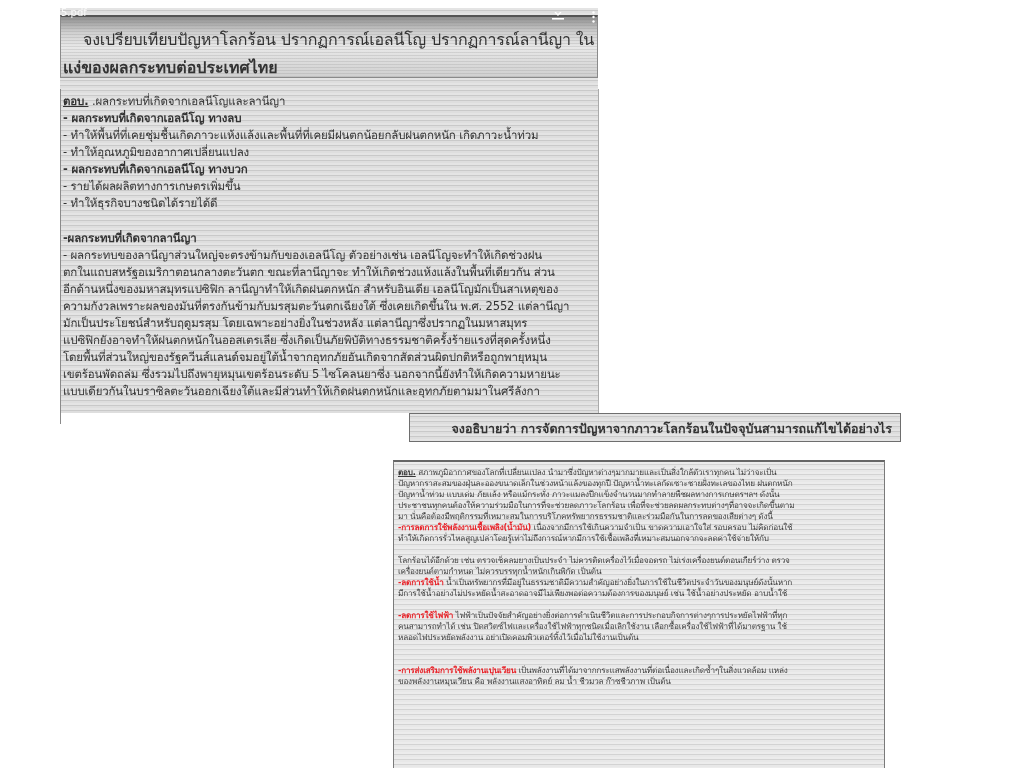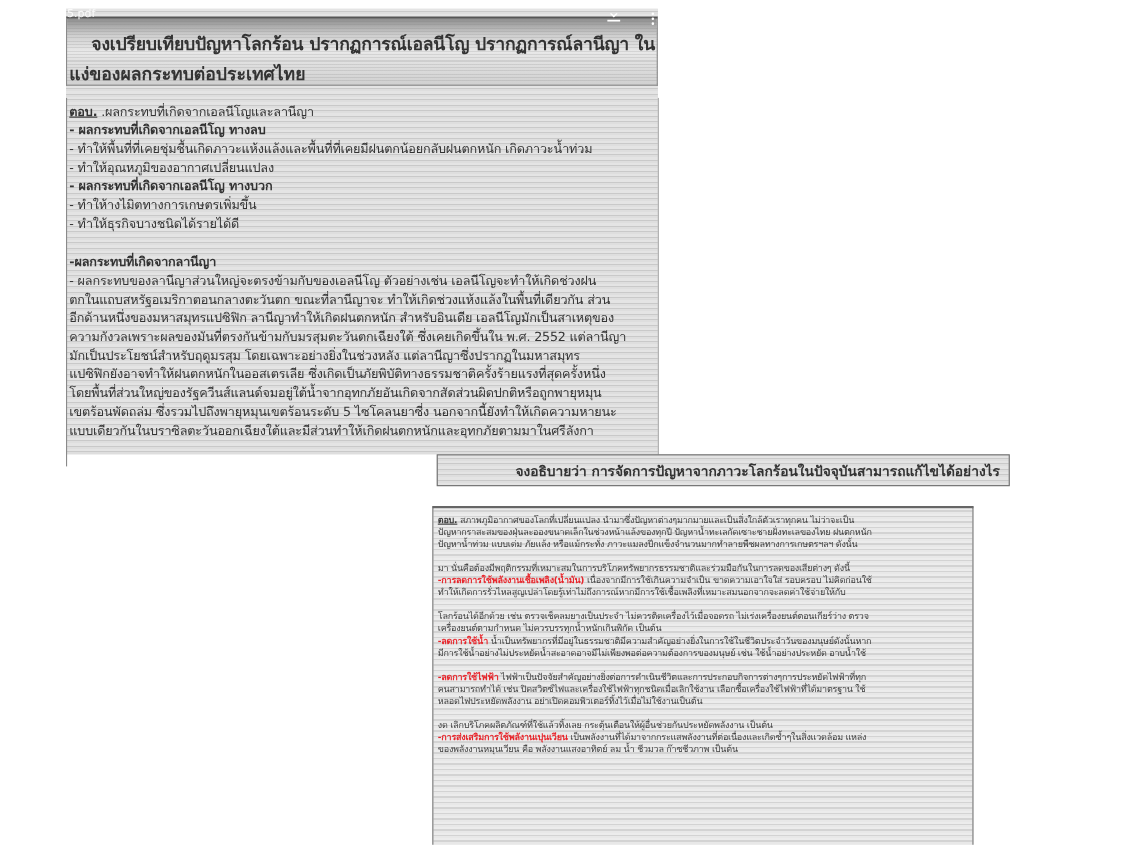--- a/index.html
+++ b/index.html
@@ -36,21 +36,21 @@
   #panel1 .title-box {
     position:absolute; left:0; top:7px; width:536px; height:60px;
     border:1px solid #8a8a8a; border-top:2px solid #555;
     background-image: linear-gradient(180deg,#8e8e8e 0%, #cfcfcf 25%, #e8e8e8 50%, #d0d0d0 100%);
   }
   #panel1 .title-box .stripe-overlay {
     position:absolute; inset:0;
     background-image: repeating-linear-gradient(180deg, rgba(255,255,255,0.0) 0px, rgba(255,255,255,0.0) 2px, rgba(120,120,120,0.18) 2px, rgba(120,120,120,0.18) 3px);
   }
   #panel1 .title-line1 {
-    position:absolute; left:22px; top:10px; font-size:16px; font-weight:bold; color:#333;
+    position:absolute; left:22px; top:10px; font-size:16px; font-weight:normal; color:#333;
     white-space:nowrap; letter-spacing:-0.2px;
   }
   #panel1 .title-line2 {
     position:absolute; left:2px; top:38px; font-size:16px; font-weight:bold; color:#333;
     white-space:nowrap;
   }
   #panel1 .body-box {
     position:absolute; left:0; top:70px; width:537px; height:335px;
     border-left:1px solid #8a8a8a; border-right:1px solid #aaa;margin-top:11px;
   }
@@ -59,23 +59,22 @@
     letter-spacing:-0.15px;
   }
   .p1-line.bold { font-weight:bold; }
   .p1-line .ans { text-decoration:underline; font-weight:bold; }
 
   
   #panel2 {
     position:absolute; left:393px; top:413px; width:492px; height:355px;
   }
   #panel2 .title-box {
-    position:absolute; left:4px; top:0; width:490px; height:27px;
+    position:absolute; left:16px; top:0; width:490px; height:27px;
     border:1px solid #6e6e6e;
-    padding-left:29px;
   }
   #panel2 .title-text {
     position:absolute; right:8px; top:5px; font-size:12.5px; font-weight:bold; color:#333; white-space:nowrap;
   }
   #panel2 .body-box {
     position:absolute; left:0; top:47px; width:490px; height:320px;
     border:1px solid #7a7a7a; border-top:2px solid #666;
   }
   .p2-line {
     position:absolute; left:4px; font-size:8.2px; line-height:11.2px; white-space:nowrap; color:#3a3a3a;
@@ -103,21 +102,21 @@
     <circle cx="1.5" cy="6" r="1.2" fill="#fff"></circle>
     <circle cx="1.5" cy="10.5" r="1.2" fill="#fff"></circle>
   </svg>
 
   <div class="body-box">
     <div class="p1-line" style="top:4px"><span class="ans">ตอบ.</span><span> .ผลกระทบที่เกิดจากเอลนีโญและลานีญา</span></div>
     <div class="p1-line bold" style="top:21px">- ผลกระทบที่เกิดจากเอลนีโญ ทางลบ</div>
     <div class="p1-line" style="top:38px">- ทำให้พื้นที่ที่เคยชุ่มชื้นเกิดภาวะแห้งแล้งและพื้นที่ที่เคยมีฝนตกน้อยกลับฝนตกหนัก เกิดภาวะน้ำท่วม</div>
     <div class="p1-line" style="top:55px">- ทำให้อุณหภูมิของอากาศเปลี่ยนแปลง</div>
     <div class="p1-line bold" style="top:72px">- ผลกระทบที่เกิดจากเอลนีโญ ทางบวก</div>
-    <div class="p1-line" style="top:89px">- ทำให้างไมิตทางการเกษตรเพิ่มขึ้น</div>
+    <div class="p1-line" style="top:89px">- รายได้ผลผลิตทางการเกษตรเพิ่มขึ้น</div>
     <div class="p1-line" style="top:106px">- ทำให้ธุรกิจบางชนิดได้รายได้ดี</div>
     <div class="p1-line bold" style="top:141px">-ผลกระทบที่เกิดจากลานีญา</div>
     <div class="p1-line" style="top:158px">- ผลกระทบของลานีญาส่วนใหญ่จะตรงข้ามกับของเอลนีโญ ตัวอย่างเช่น เอลนีโญจะทำให้เกิดช่วงฝน</div>
     <div class="p1-line" style="top:175px">ตกในแถบสหรัฐอเมริกาตอนกลางตะวันตก ขณะที่ลานีญาจะ ทำให้เกิดช่วงแห้งแล้งในพื้นที่เดียวกัน ส่วน</div>
     <div class="p1-line" style="top:192px">อีกด้านหนึ่งของมหาสมุทรแปซิฟิก ลานีญาทำให้เกิดฝนตกหนัก สำหรับอินเดีย เอลนีโญมักเป็นสาเหตุของ</div>
     <div class="p1-line" style="top:209px">ความกังวลเพราะผลของมันที่ตรงกันข้ามกับมรสุมตะวันตกเฉียงใต้ ซึ่งเคยเกิดขึ้นใน พ.ศ. 2552 แต่ลานีญา</div>
     <div class="p1-line" style="top:226px">มักเป็นประโยชน์สำหรับฤดูมรสุม โดยเฉพาะอย่างยิ่งในช่วงหลัง แต่ลานีญาซึ่งปรากฏในมหาสมุทร</div>
     <div class="p1-line" style="top:243px">แปซิฟิกยังอาจทำให้ฝนตกหนักในออสเตรเลีย ซึ่งเกิดเป็นภัยพิบัติทางธรรมชาติครั้งร้ายแรงที่สุดครั้งหนึ่ง</div>
     <div class="p1-line" style="top:260px">โดยพื้นที่ส่วนใหญ่ของรัฐควีนส์แลนด์จมอยู่ใต้น้ำจากอุทกภัยอันเกิดจากสัดส่วนผิดปกติหรือถูกพายุหมุน</div>
     <div class="p1-line" style="top:277px">เขตร้อนพัดถล่ม ซึ่งรวมไปถึงพายุหมุนเขตร้อนระดับ 5 ไซโคลนยาซี่ง นอกจากนี้ยังทำให้เกิดความหายนะ</div>
@@ -126,32 +125,32 @@
 </div>
 
 <div id="panel2">
   <div class="title-box stripes">
     <div class="title-text">จงอธิบายว่า การจัดการปัญหาจากภาวะโลกร้อนในปัจจุบันสามารถแก้ไขได้อย่างไร</div>
   </div>
   <div class="body-box stripes-light">
     <div class="p2-line" style="top:5px"><span class="ans">ตอบ.</span><span>  สภาพภูมิอากาศของโลกที่เปลี่ยนแปลง นำมาซึ่งปัญหาต่างๆมากมายและเป็นสิ่งใกล้ตัวเราทุกคน ไม่ว่าจะเป็น</span></div>
     <div class="p2-line" style="top:16px">ปัญหากราสะสมของฝุ่นละอองขนาดเล็กในช่วงหน้าแล้งของทุกปี ปัญหาน้ำทะเลกัดเซาะชายฝั่งทะเลของไทย ฝนตกหนัก</div>
     <div class="p2-line" style="top:27px">ปัญหาน้ำท่วม แบบเด่ม ภัยแล้ง หรือแม้กระทั่ง ภาวะแมลงปีกแข็งจำนวนมากทำลายพืชผลทางการเกษตรฯลฯ ดังนั้น</div>
+    <div class="p2-line" style="top:38px">ประชาชนทุกคนต้องให้ความร่วมมือในการที่จะช่วยลดภาวะโลกร้อน เพื่อที่จะช่วยลดผลกระทบต่างๆที่อาจจะเกิดขึ้นตาม</div>
     <div class="p2-line" style="top:49px">มา นั่นคือต้องมีพฤติกรรมที่เหมาะสมในการบริโภคทรัพยากรธรรมชาติและร่วมมือกันในการลดของเสียต่างๆ ดังนี้</div>
 
     <div class="p2-line" style="top:60px"><span class="red">-การลดการใช้พลังงานเชื้อเพลิง(น้ำมัน)</span><span> เนื่องจากมีการใช้เกินความจำเป็น ขาดความเอาใจใส่ รอบครอบ ไม่คิดก่อนใช้</span></div>
     <div class="p2-line" style="top:71px">ทำให้เกิดการรั่วไหลสูญเปล่าโดยรู้เท่าไม่ถึงการณ์หากมีการใช้เชื้อเพลิงที่เหมาะสมนอกจากจะลดค่าใช้จ่ายให้กับ</div>
     <div class="p2-line" style="top:93px">โลกร้อนได้อีกด้วย เช่น ตรวจเช็คลมยางเป็นประจำ ไม่ควรติดเครื่องไว้เมื่อจอดรถ  ไม่เร่งเครื่องยนต์ตอนเกียร์ว่าง ตรวจ</div>
     <div class="p2-line" style="top:104px">เครื่องยนต์ตามกำหนด ไม่ควรบรรทุกน้ำหนักเกินพิกัด เป็นต้น</div>
 
     <div class="p2-line" style="top:115px"><span class="red">-ลดการใช้น้ำ</span><span> น้ำเป็นทรัพยากรที่มีอยู่ในธรรมชาติมีความสำคัญอย่างยิ่งในการใช้ในชีวิตประจำวันของมนุษย์ดังนั้นหาก</span></div>
     <div class="p2-line" style="top:126px">มีการใช้น้ำอย่างไม่ประหยัดน้ำสะอาดอาจมีไม่เพียงพอต่อความต้องการของมนุษย์ เช่น ใช้น้ำอย่างประหยัด อาบน้ำใช้</div>
 
     <div class="p2-line" style="top:148px"><span class="red">-ลดการใช้ไฟฟ้า</span><span> ไฟฟ้าเป็นปัจจัยสำคัญอย่างยิ่งต่อการดำเนินชีวิตและการประกอบกิจการต่างๆการประหยัดไฟฟ้าที่ทุก</span></div>
     <div class="p2-line" style="top:159px">คนสามารถทำได้ เช่น ปิดสวิตซ์ไฟและเครื่องใช้ไฟฟ้าทุกชนิดเมื่อเลิกใช้งาน เลือกซื้อเครื่องใช้ไฟฟ้าที่ได้มาตรฐาน ใช้</div>
     <div class="p2-line" style="top:170px">หลอดไฟประหยัดพลังงาน อย่าเปิดคอมพิวเตอร์ทิ้งไว้เมื่อไม่ใช้งานเป็นต้น</div>
 
-    <div class="p2-line" style="top:192px"> งด เลิกบริโภคผลิตภัณฑ์ที่ใช้แล้วทิ้งเลย  กระตุ้นเตือนให้ผู้อื่นช่วยกันประหยัดพลังงาน เป็นต้น</div>
 
     <div class="p2-line" style="top:203px"><span class="red">-การส่งเสริมการใช้พลังานเปุนเวียน</span><span> เป็นพลังงานที่ได้มาจากกระแสพลังงานที่ต่อเนื่องและเกิดซ้ำๆในสิ่งแวดล้อม แหล่ง</span></div>
     <div class="p2-line" style="top:214px">ของพลังงานหมุนเวียน คือ พลังงานแสงอาทิตย์  ลม  น้ำ  ชีวมวล  ก๊าซชีวภาพ เป็นต้น</div>
   </div>
 </div>
 
 </body></html>

